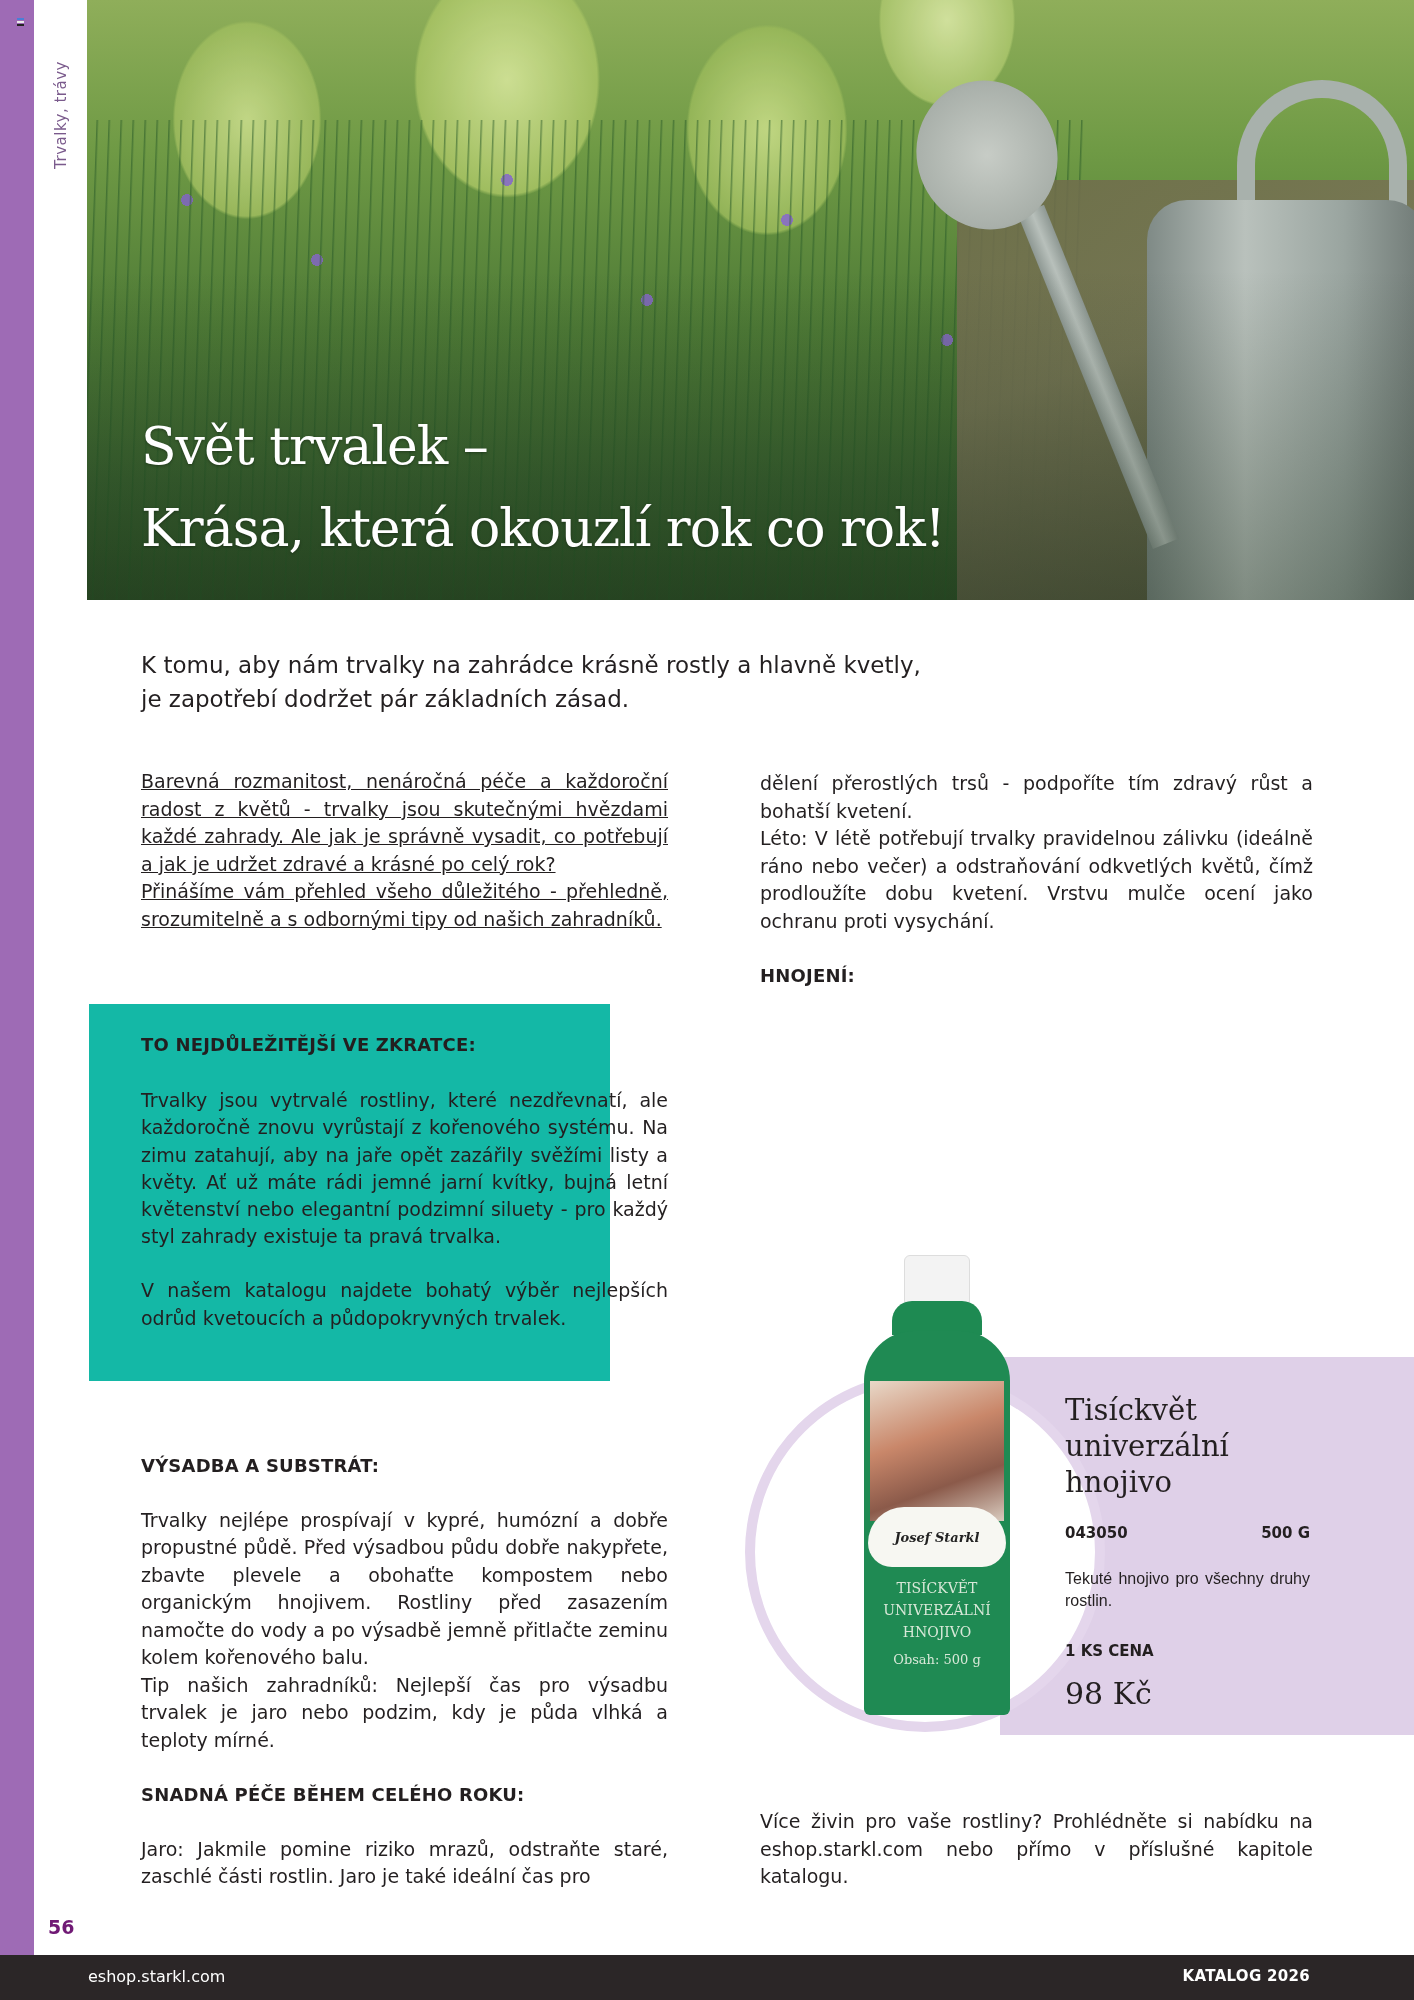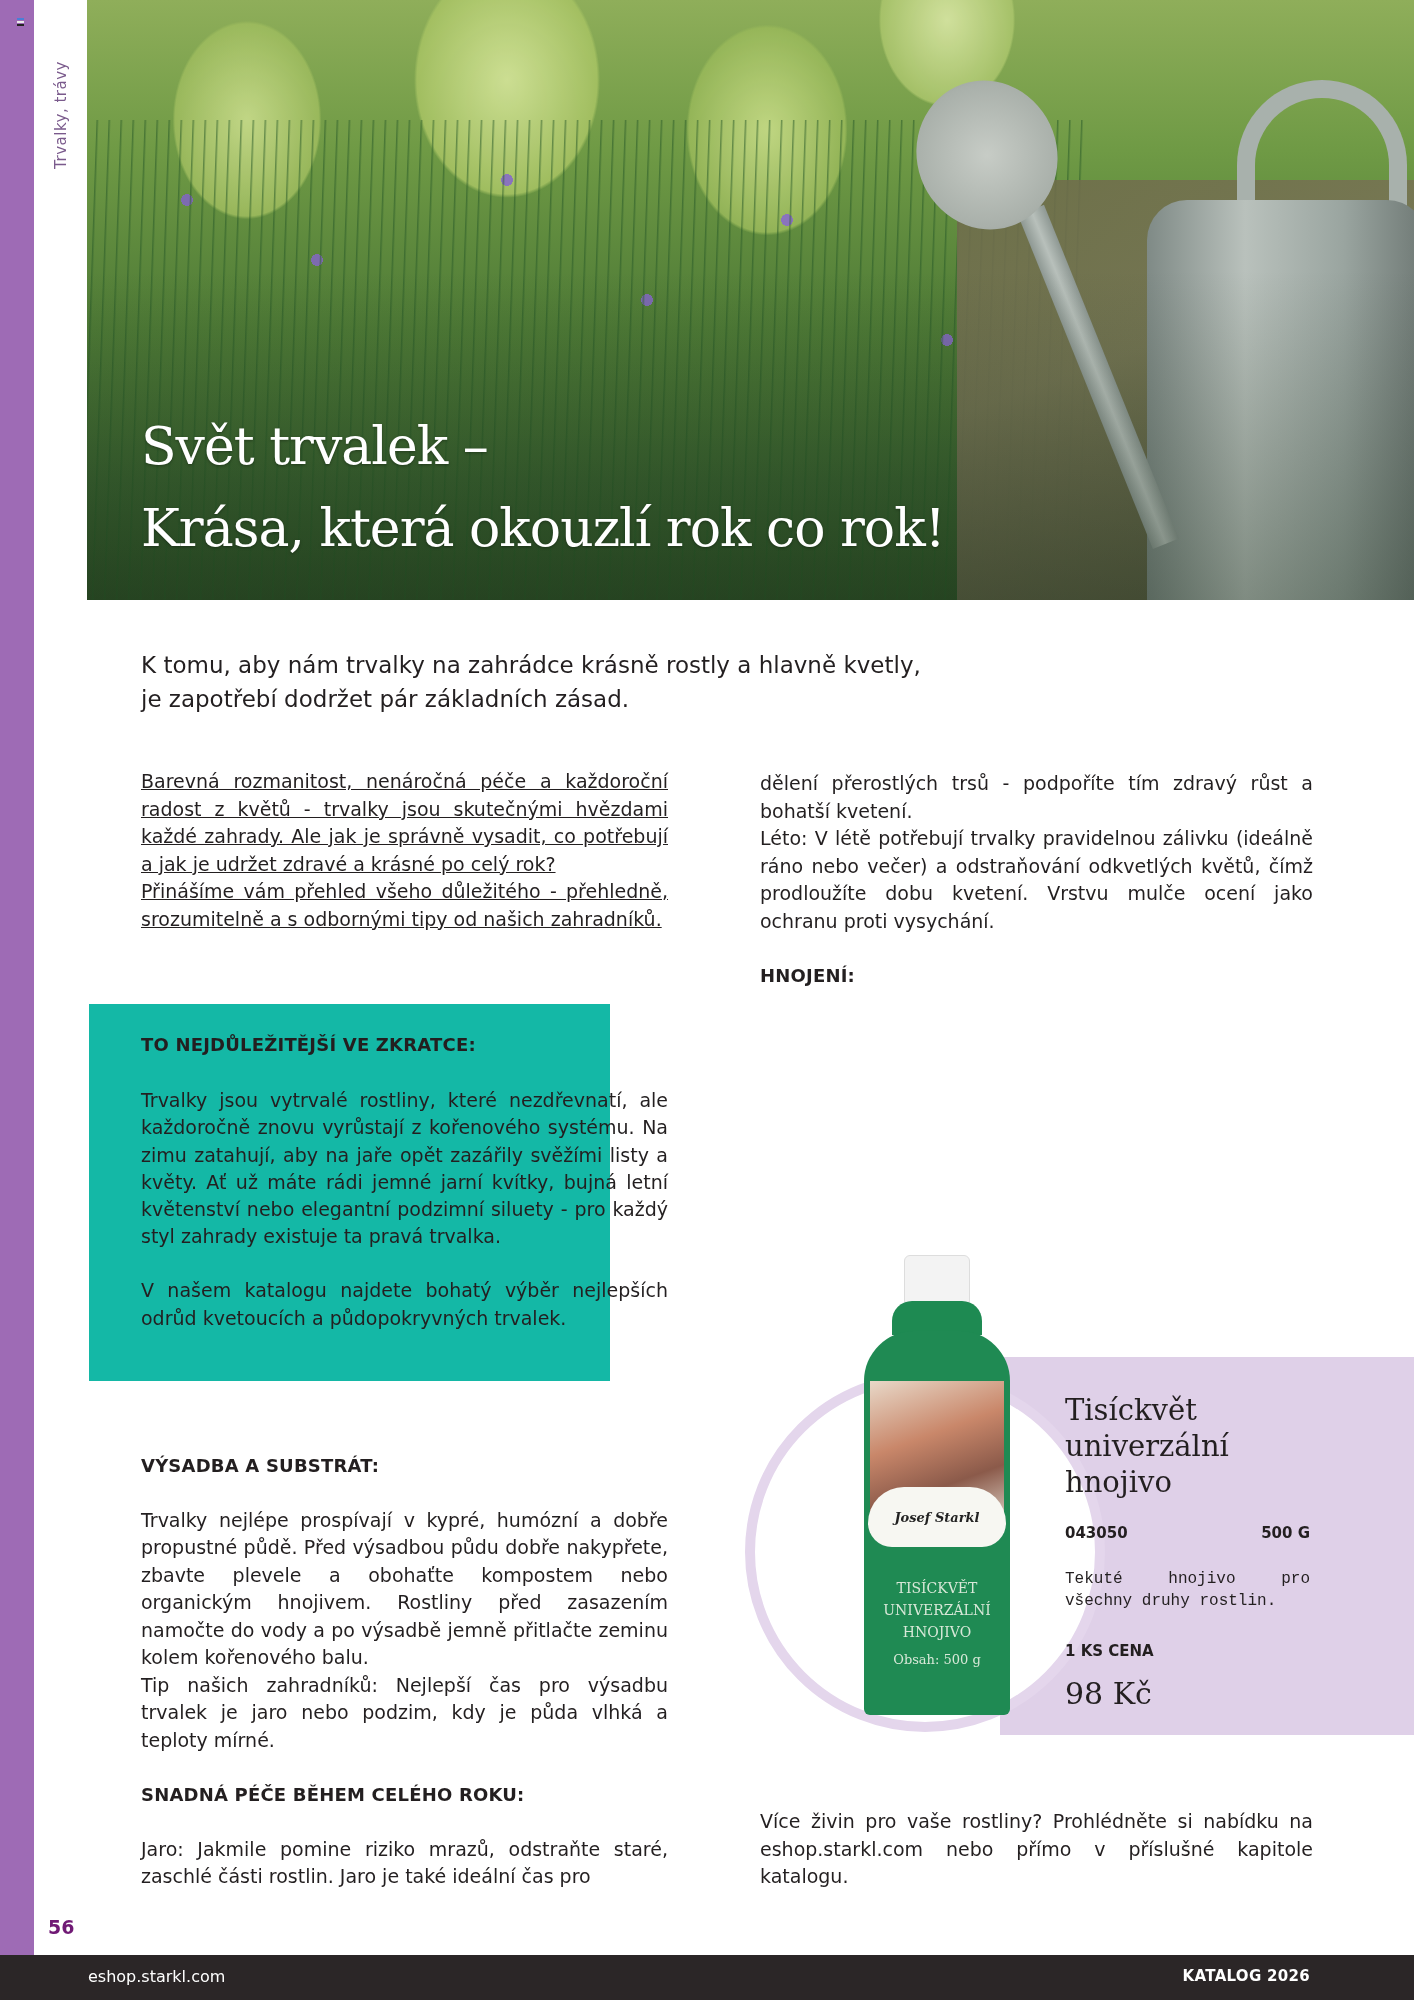--- a/index.html
+++ b/index.html
@@ -62,31 +62,31 @@
     background: #ffffff; border: 10px solid #e4d6ec; }
   .bottle { position: absolute; left: 862px; top: 1255px; width: 150px; height: 460px; }
   .bottle .cap { position: absolute; left: 42px; top: 0; width: 66px; height: 48px; background: #f3f3f3;
     border-radius: 6px 6px 2px 2px; border: 1px solid #ddd; }
   .bottle .neck { position: absolute; left: 30px; top: 46px; width: 90px; height: 34px; background: #1e8a52;
     border-radius: 20px 20px 0 0; }
   .bottle .body { position: absolute; left: 2px; top: 76px; width: 146px; height: 384px; background: #1f8a53;
     border-radius: 50px 50px 6px 6px; overflow: hidden; }
   .bottle .photo { position: absolute; left: 6px; top: 50px; width: 134px; height: 140px;
     background: linear-gradient(160deg, #e8d8c8 0%, #c9876a 40%, #8b5a4a 70%, #d9cbbf 100%); }
-  .bottle .logo { position: absolute; left: 4px; top: 156px; width: 138px; height: 60px; border-radius: 60px 60px 40px 40px;
+  .bottle .logo { position: absolute; left: 4px; top: 176px; width: 138px; height: 60px; border-radius: 60px 60px 40px 40px;
     background: #f7f7f2; display: flex; align-items: center; justify-content: center; }
   .bottle .logo span { font-family: "DejaVu Serif", serif; font-style: italic; font-weight: bold; font-size: 13px; color: #222; line-height: 13px; text-align: center; }
   .bottle .label { position: absolute; left: 0; top: 246px; width: 146px; text-align: center; color: #d8e8d8;
     font-family: "DejaVu Serif", serif; font-size: 14px; line-height: 22px; }
   .bottle .label .content { font-size: 13px; margin-top: 6px; }
 
   .product-info { position: absolute; left: 1065px; top: 1392px; width: 245px; }
   .product-name { font-family: "DejaVu Serif", serif; font-size: 29px; line-height: 36px; color: #231f20; }
   .product-meta { display: flex; justify-content: space-between; margin-top: 24px; font-weight: bold; font-size: 15px; }
-  .product-desc { margin-top: 26px; font-family: Liberation Mono, monospace; font-size: 16px; line-height: 22px; text-align: justify; }
+  .product-desc { margin-top: 26px; font-family: Liberation Sans, sans-serif; font-size: 16px; line-height: 22px; text-align: justify; }
   .price-label { margin-top: 30px; font-weight: bold; font-size: 15px; }
   .price { margin-top: 16px; font-family: "DejaVu Serif", serif; font-size: 30px; }
 
   .col-right-bottom { left: 760px; top: 1808px; width: 553px; }
 
   .page-number { position: absolute; left: 48px; top: 1916px; font-size: 19px; font-weight: bold; color: #701a75; }
   .footer { position: absolute; left: 0; top: 1955px; width: 1414px; height: 45px; background: #2b2627; }
   .footer-url { position: absolute; left: 88px; top: 12px; color: #ffffff; font-size: 16px; }
   .footer-catalog { position: absolute; right: 104px; top: 12px; color: #ffffff; font-size: 15px; font-weight: bold; letter-spacing: 0.3px; }
 </style>

